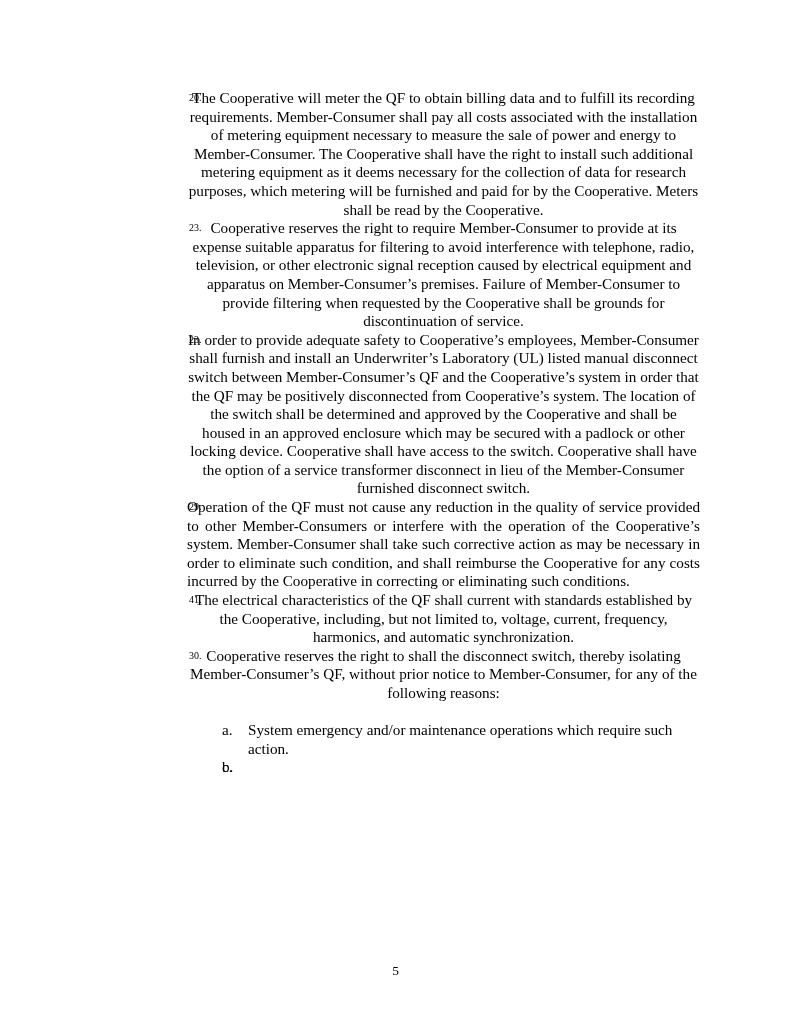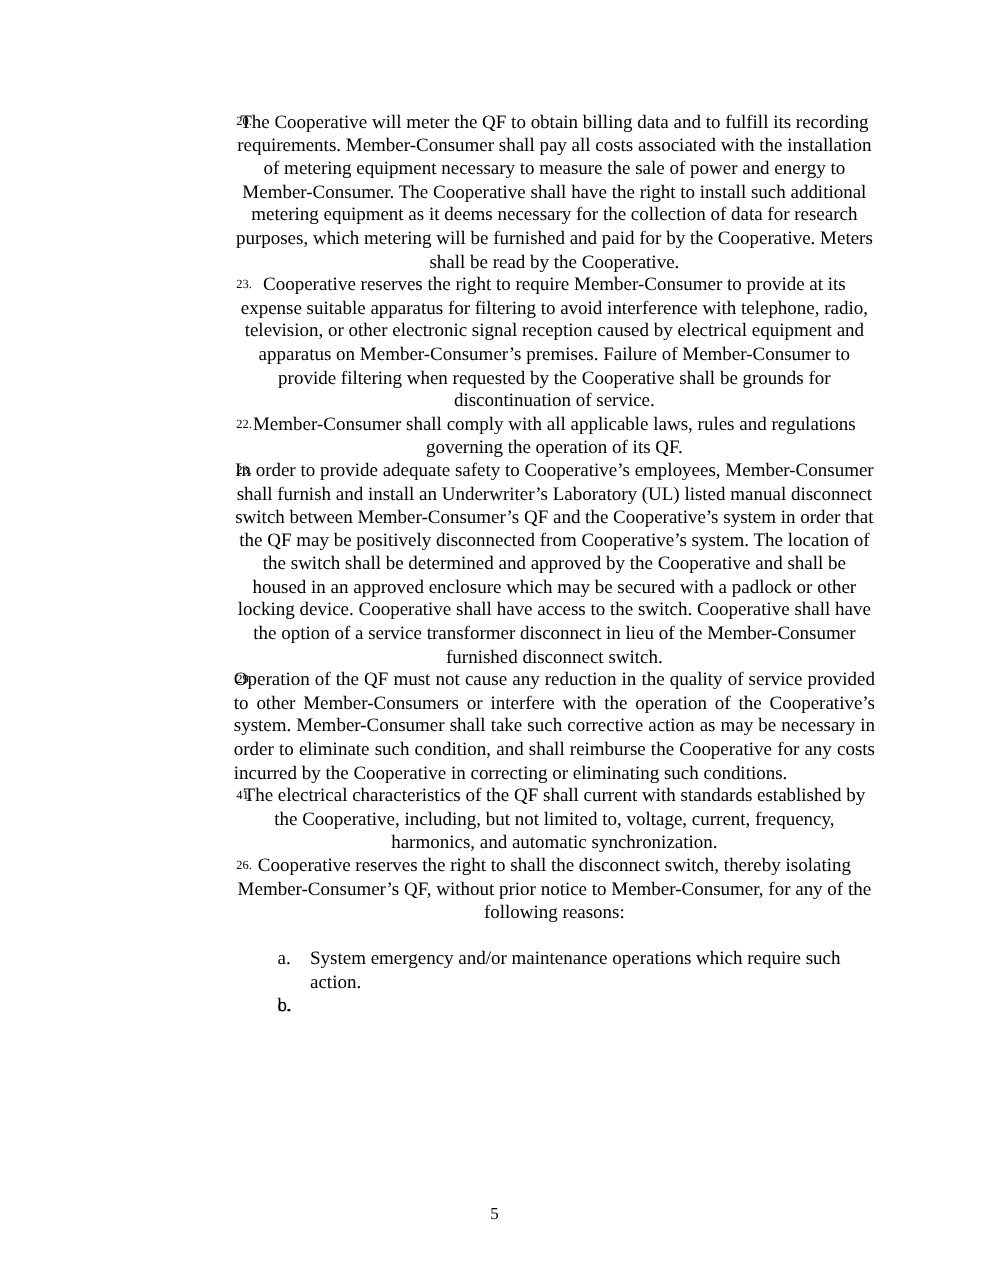--- a/index.html
+++ b/index.html
@@ -102,42 +102,38 @@
       <li>
         <span class="marker">20.</span>
         <span class="body-text">The Cooperative will meter the QF to obtain billing data and to fulfill its recording requirements.  Member-Consumer shall pay all costs associated with the installation of metering equipment necessary to measure the sale of power and energy to Member-Consumer.  The Cooperative shall have the right to install such additional metering equipment as it deems necessary for the collection of data for research purposes, which metering will be furnished and paid for by the Cooperative.  Meters shall be read by the Cooperative.</span>
       </li>
 
       <li>
         <span class="marker">23.</span>
         <span class="body-text">Cooperative reserves the right to require Member-Consumer to provide at its expense suitable apparatus for filtering to avoid interference with telephone, radio, television, or other electronic signal reception caused by electrical equipment and apparatus on Member-Consumer’s premises.  Failure of Member-Consumer to provide filtering when requested by the Cooperative shall be grounds for discontinuation of service.</span>
       </li>
 
-      <li>
-        <span class="marker">22.</span>
-        <span class="body-text">Member-Consumer shall comply with all applicable laws, rules and regulations governing the operation of its QF.</span>
-      </li>
 
       <li>
         <span class="marker">23.</span>
         <span class="body-text">In order to provide adequate safety to Cooperative’s employees, Member-Consumer shall furnish and install an Underwriter’s Laboratory (UL) listed manual disconnect switch between Member-Consumer’s QF and the Cooperative’s system in order that the QF may be positively disconnected from Cooperative’s system.  The location of the switch shall be determined and approved by the Cooperative and shall be housed in an approved enclosure which may be secured with a padlock or other locking device.  Cooperative shall have access to the switch.  Cooperative shall have the option of a service transformer disconnect in lieu of the Member-Consumer furnished disconnect switch.</span>
       </li>
 
       <li class="justified">
         <span class="marker">29.</span>
         <span class="body-text">Operation of the QF must not cause any reduction in the quality of service provided to other Member-Consumers or interfere with the operation of the Cooperative’s system.  Member-Consumer shall take such corrective action as may be necessary in order to eliminate such condition, and shall reimburse the Cooperative for any costs incurred by the Cooperative in correcting or eliminating such conditions.</span>
       </li>
 
       <li>
         <span class="marker">41.</span>
         <span class="body-text">The electrical characteristics of the QF shall current with standards established by the Cooperative, including, but not limited to, voltage, current, frequency, harmonics, and automatic synchronization.</span>
       </li>
 
       <li>
-        <span class="marker">26.</span>
+        <span class="marker">30.</span>
         <span class="body-text">Cooperative reserves the right to shall the disconnect switch, thereby isolating Member-Consumer’s QF, without prior notice to Member-Consumer, for any of the following reasons:</span>
       </li>
 
     </ol>
 
     <ol class="sub-list">
 
       <li>
         <span class="marker">a.</span>
         <span class="body-text">System emergency and/or maintenance operations which require such action.</span>

